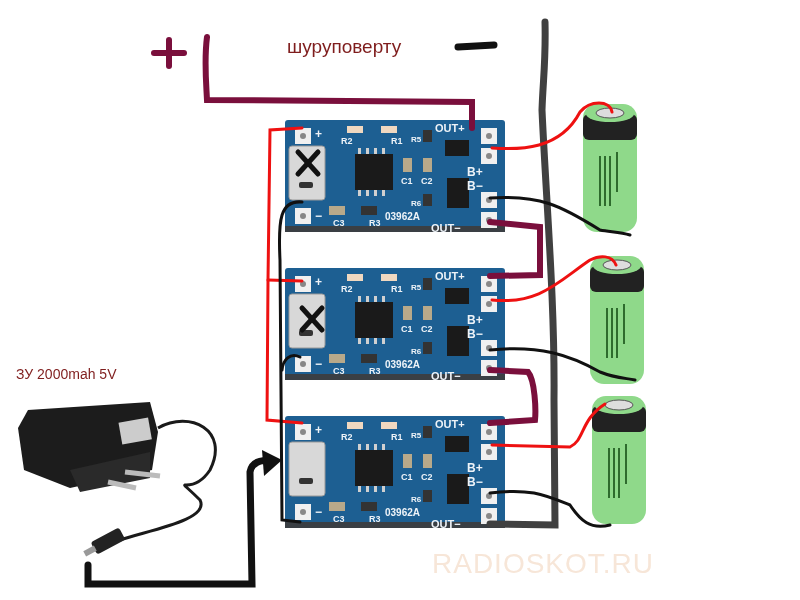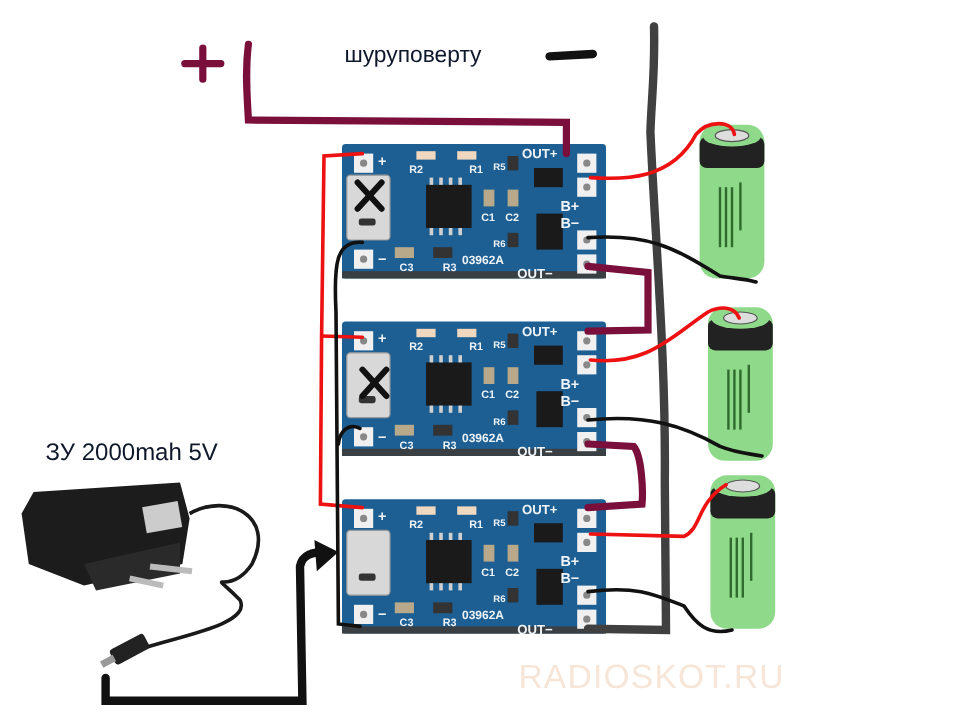--- a/index.html
+++ b/index.html
@@ -1,21 +1,21 @@
 <!DOCTYPE html>
 <html><head>
 <meta charset="utf-8">
 <style>
   html, body { margin:0; padding:0; }
   body { width:800px; height:600px; background:#ffffff; position:relative; overflow:hidden;
          font-family:"Liberation Sans", sans-serif; }
   #canvas { position:absolute; left:0; top:0; width:800px; height:600px; }
-  .lbl { position:absolute; font-family:"Liberation Sans", sans-serif; color:#0f172a; }
+  .lbl { position:absolute; font-family:"Liberation Sans", sans-serif; color:#7f1d1d; }
   #title-label { left:287px; top:36px; font-size:19px; }
-  #charger-label { left:38px; top:366px; font-size:20px; }
+  #charger-label { left:16px; top:366px; font-size:14px; }
   #watermark { left:432px; top:548px; font-size:28px; color:#f7e6d8; letter-spacing:1px; font-weight:normal; }
   .silk { font-family:"Liberation Sans", sans-serif; fill:#eef3f8; font-weight:bold; }
 </style>
 </head>
 <body>
 
 <svg id="canvas" viewBox="0 0 800 600" xmlns="http://www.w3.org/2000/svg">
   <defs>
     <g id="board-tpl">
       <rect x="0" y="0" width="220" height="112" rx="3" fill="#1d5f92"></rect>

